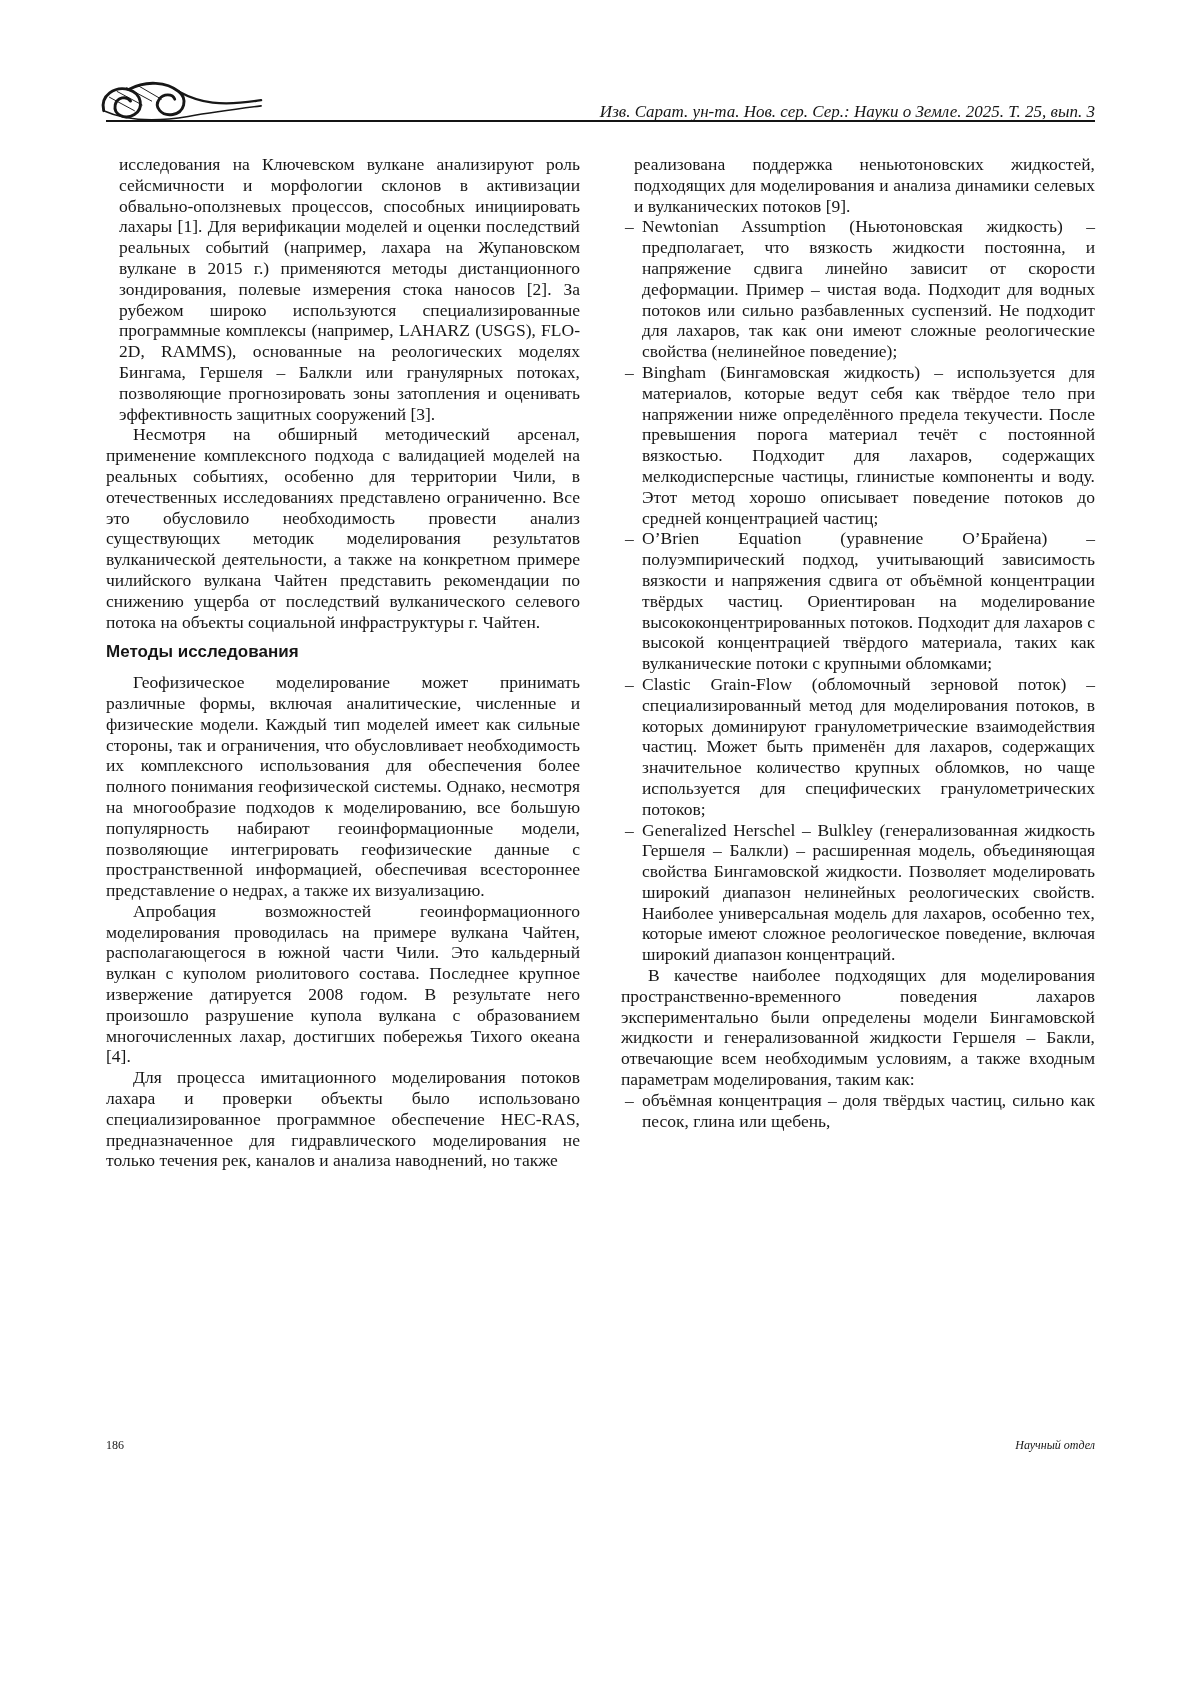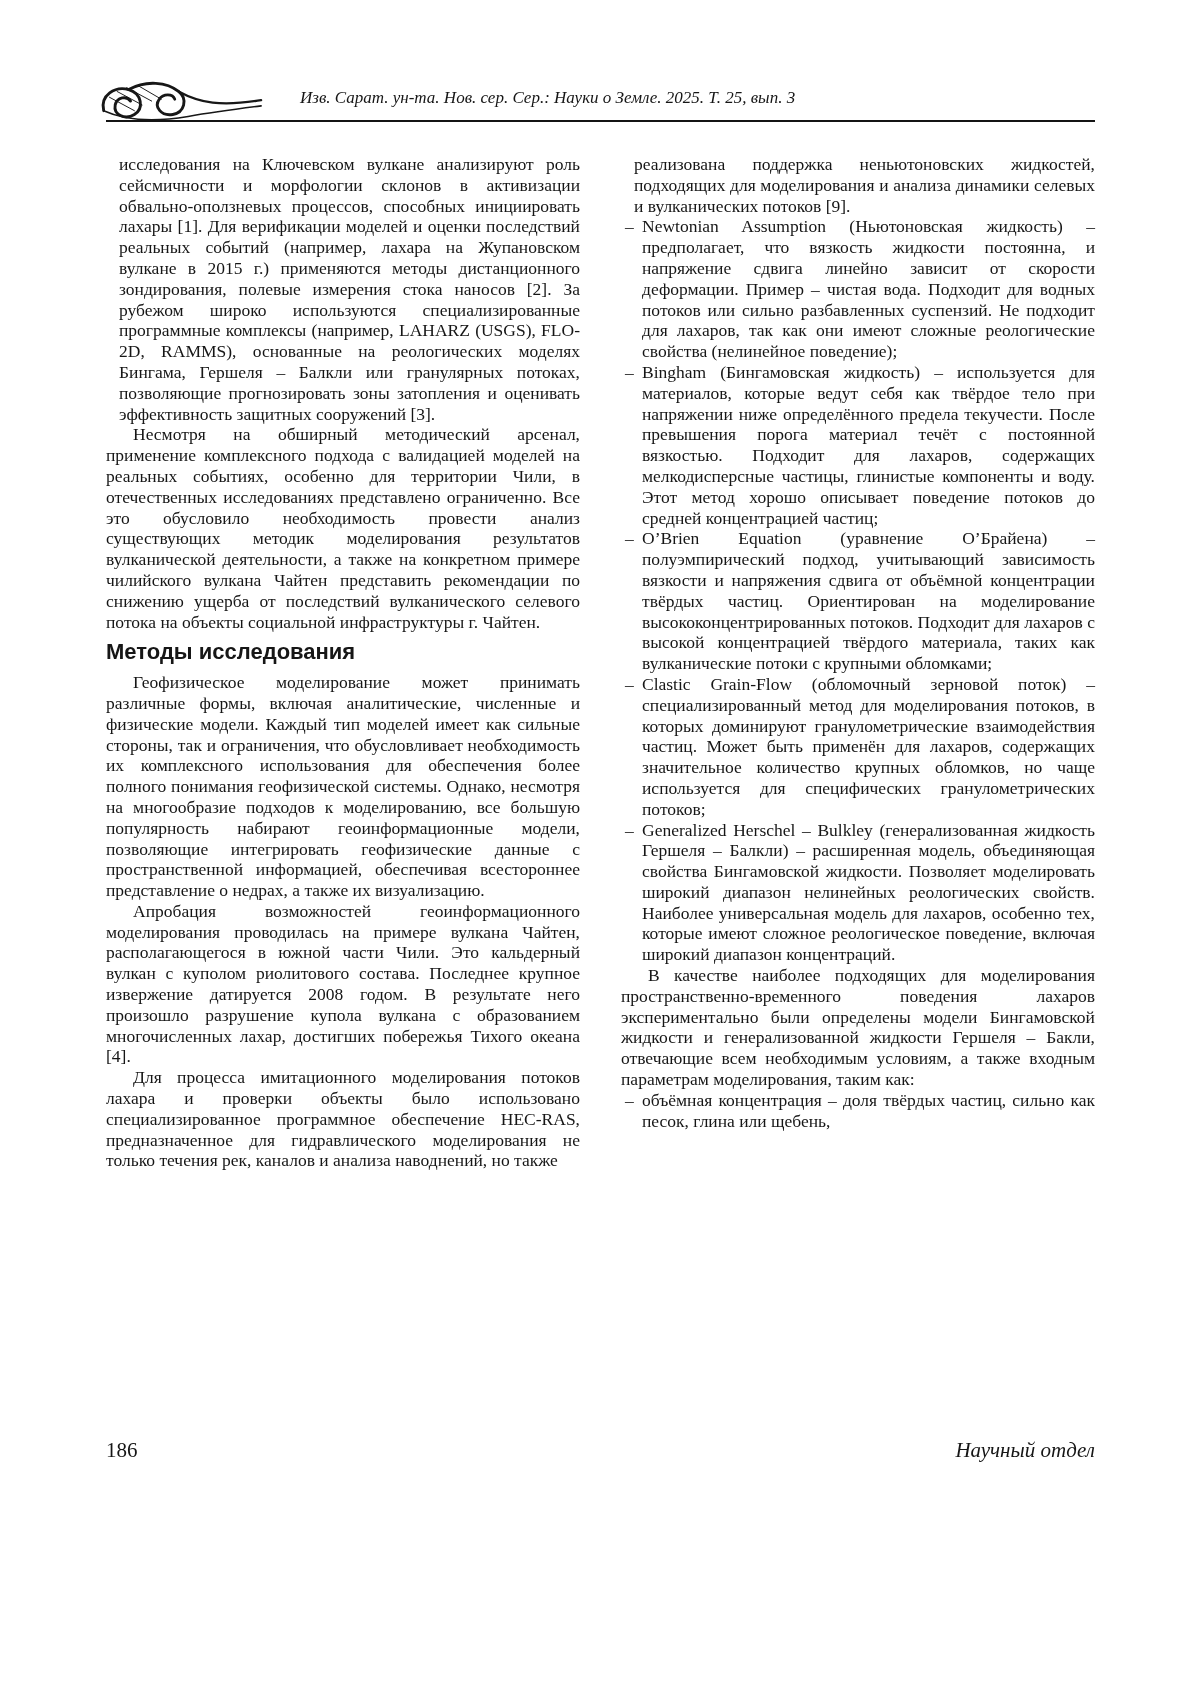--- a/index.html
+++ b/index.html
@@ -8,52 +8,52 @@
     width: 1200px; height: 1697px;
     background: #ffffff;
     font-family: "Liberation Serif", serif;
     color: #161616;
   }
   .page { position: relative; width: 1200px; height: 1697px; overflow: hidden; background: #fff; }
 
   .ornament { position: absolute; left: 96px; top: 78px; }
 
   .journal-ref {
-    position: absolute; left: 300px; top: 88px; width: 795px;
-    text-align: left; font-style: italic; font-size: 17px; white-space: nowrap;
+    position: absolute; left: 300px; top: 102px; width: 795px;
+    text-align: right; font-style: italic; font-size: 17px; white-space: nowrap;
   }
   .header-rule { position: absolute; left: 106px; top: 120px; width: 989px; height: 2px; background: #141414; }
 
   .columns {
     position: absolute; left: 106px; top: 154px; width: 989px;
     display: flex; gap: 41px;
   }
   .col {
     width: 474px;
     font-size: 17.5px; line-height: 20.8px;
     text-align: justify;
     hyphens: auto; -webkit-hyphens: auto;
   }
   .col p { margin: 0; text-indent: 27px; }
   .col p.flush { text-indent: 0; margin-left: 13px; }
 
   h2.heading {
     font-family: "Liberation Sans", sans-serif;
-    font-size: 22px; font-weight: bold;
+    font-size: 17px; font-weight: bold;
     margin: 10px 0 9px 0; text-align: left; text-indent: 0;
   }
 
   .list { margin: 0; }
   .li { position: relative; padding-left: 21px; margin: 0; }
   .li .marker { position: absolute; left: 4px; top: 0; }
 
   .footer {
     position: absolute; left: 106px; top: 1438px; width: 989px;
     display: flex; justify-content: space-between; align-items: baseline;
-    font-size: 21px;
+    font-size: 12px;
   }
   .footer .section { font-style: italic; }
 </style>
 </head>
 <body>
 
 <div class="page">
 
   <svg class="ornament" viewBox="0 0 175 52" width="168" height="50" aria-hidden="true">
     <g fill="none" stroke="#171717" stroke-linecap="round">

